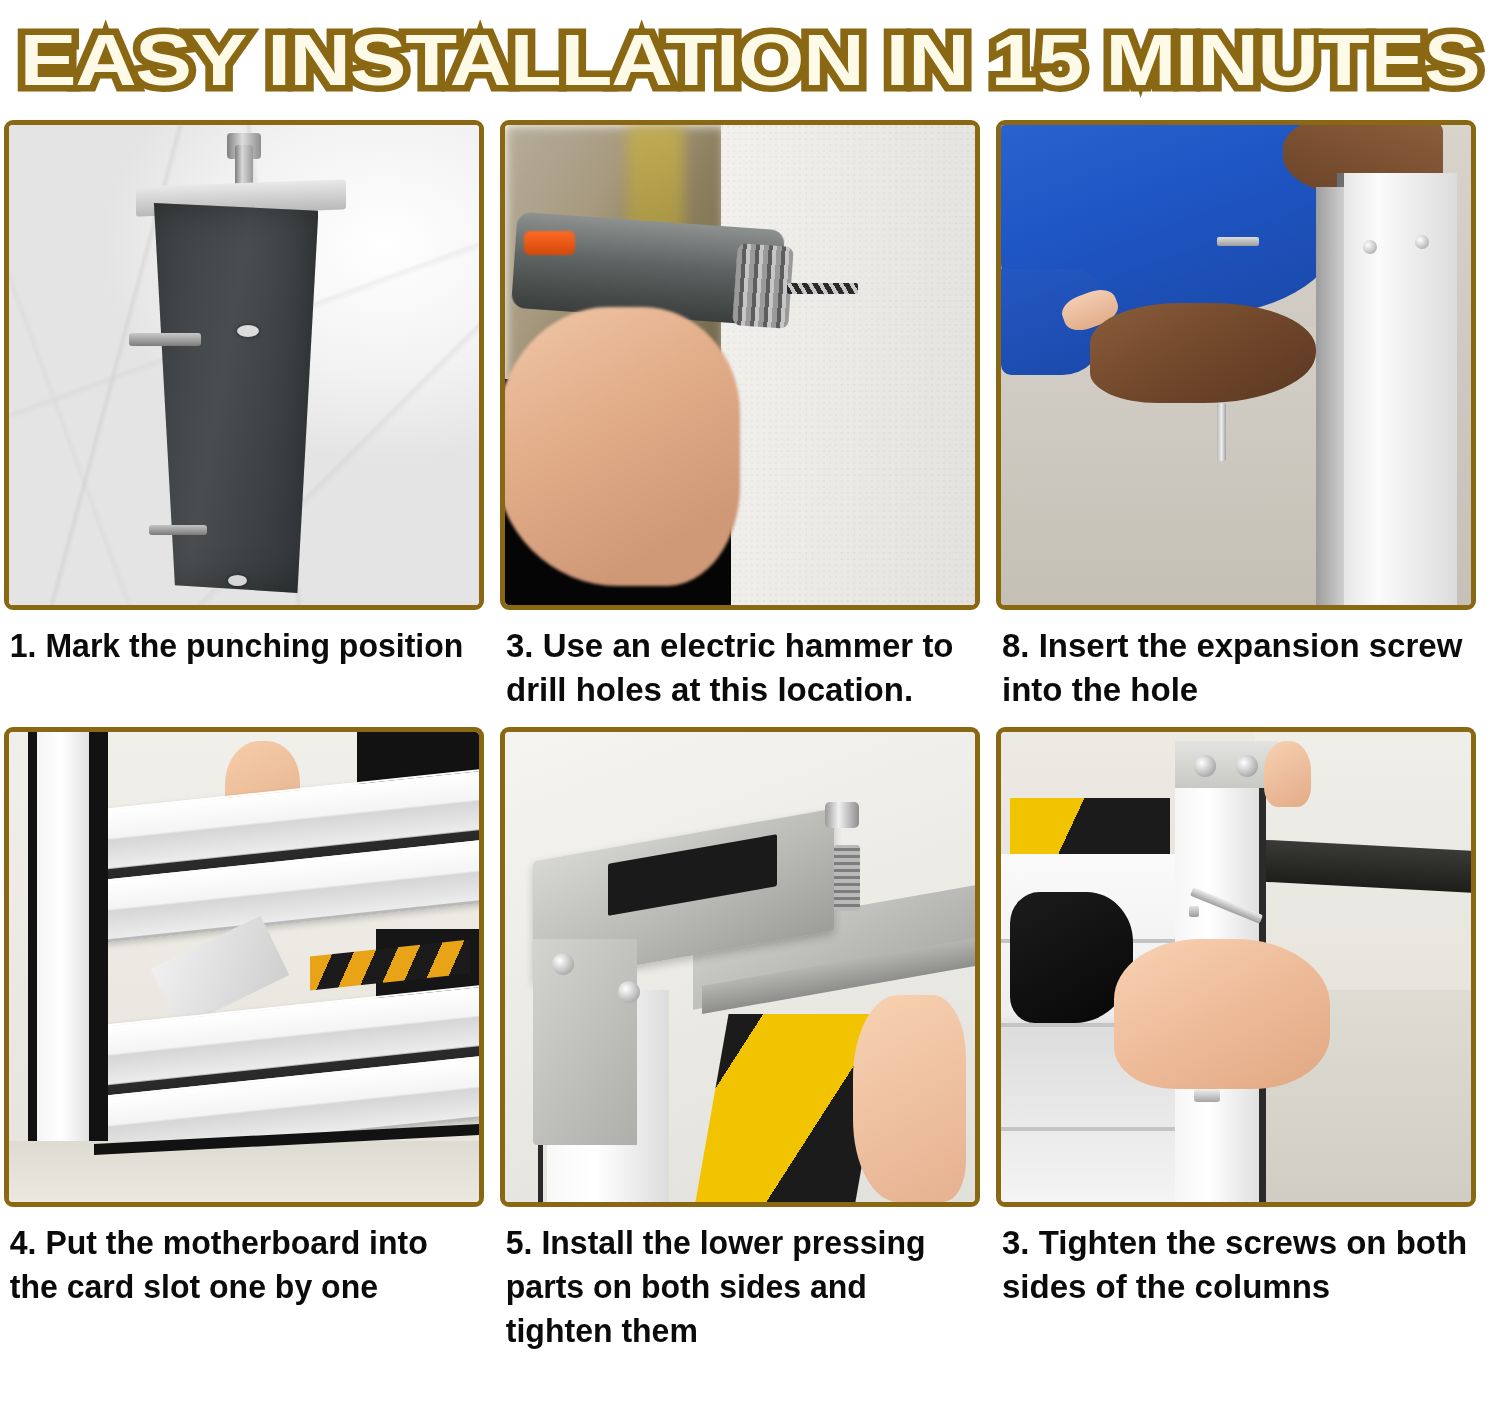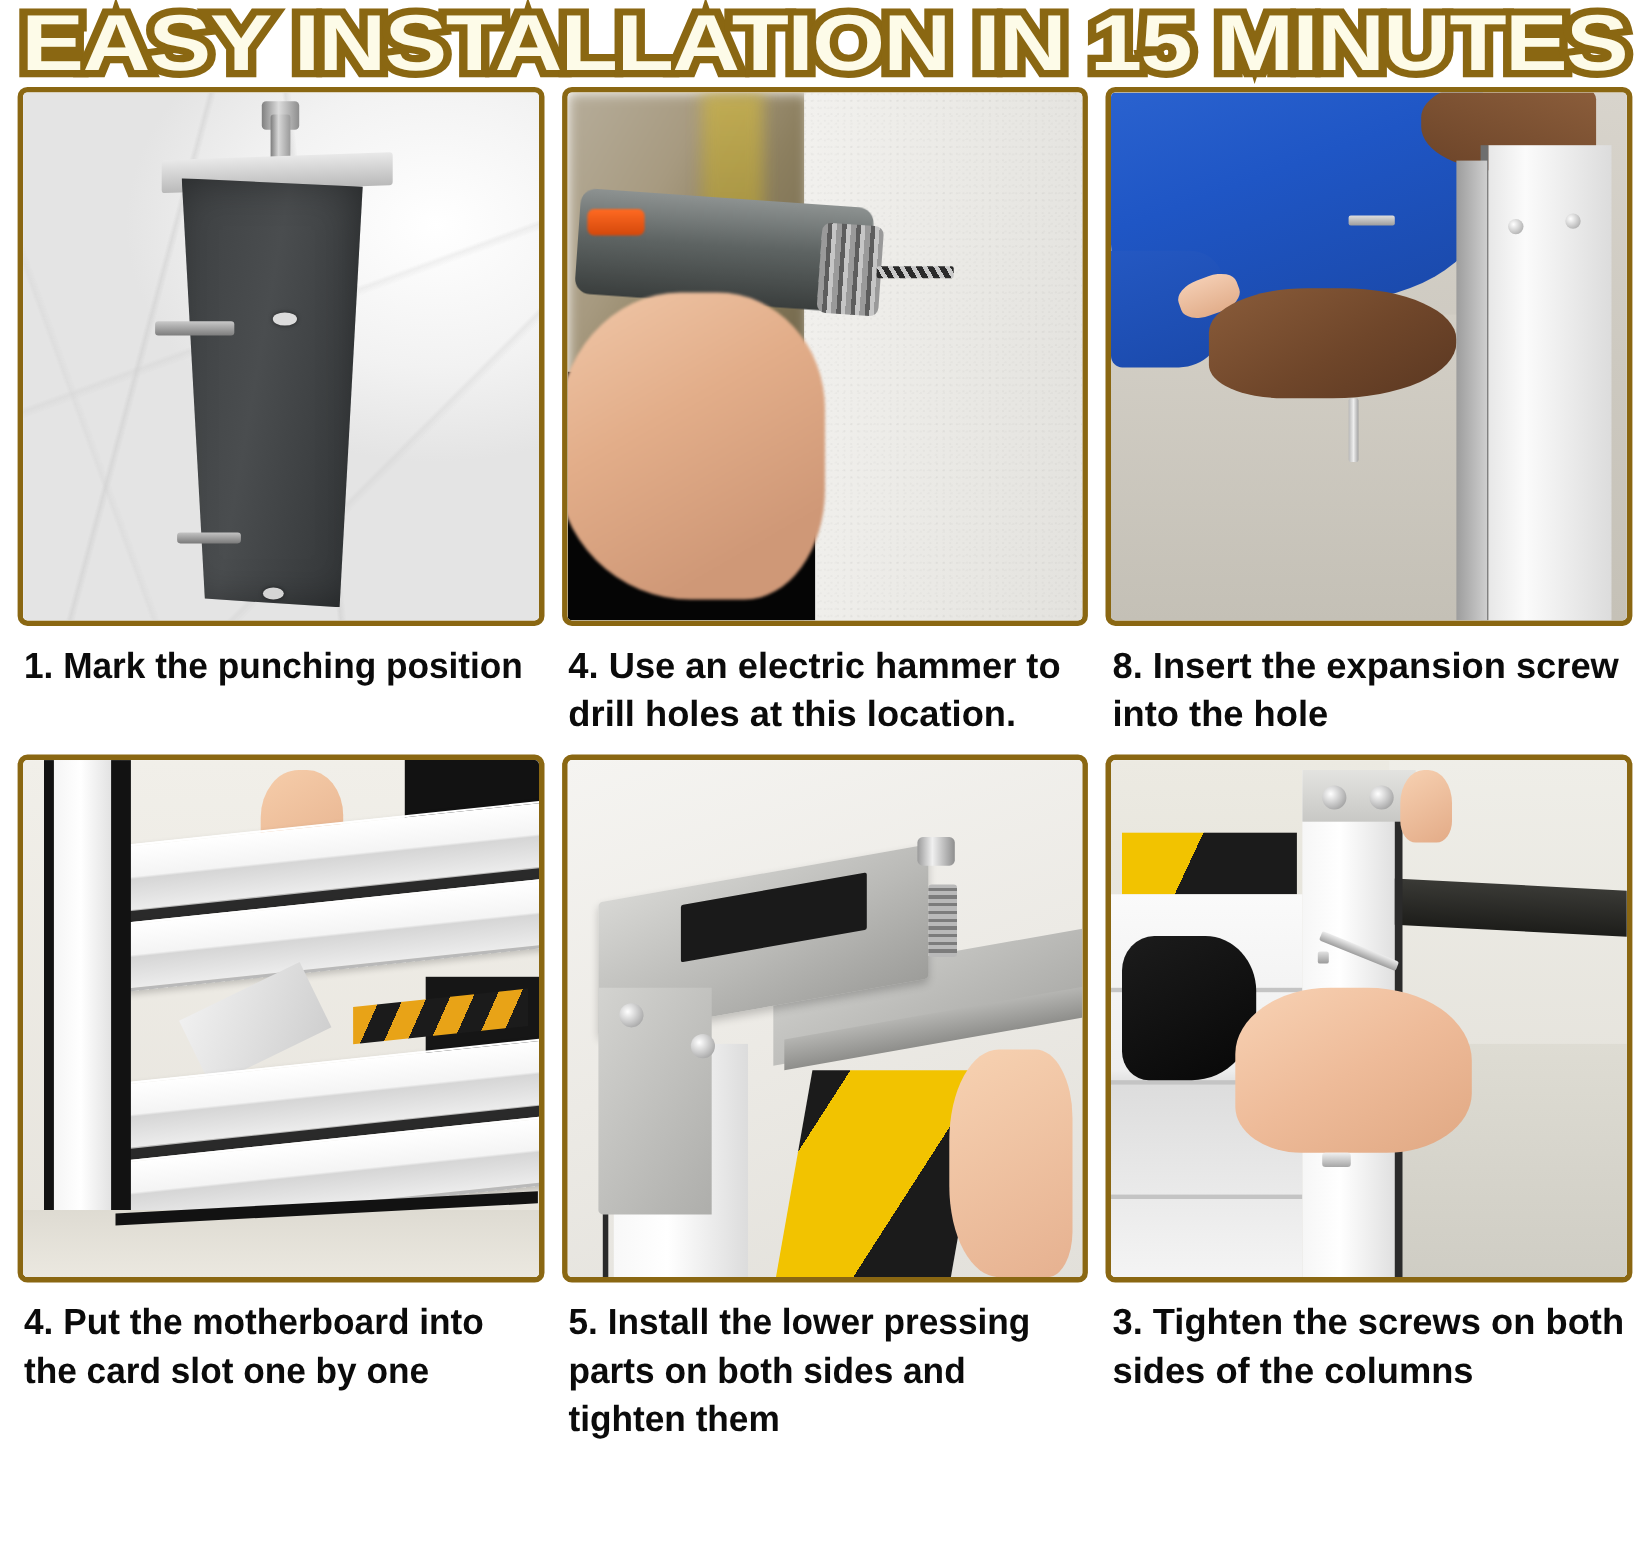--- a/index.html
+++ b/index.html
@@ -6,21 +6,21 @@
   body{
     width:1500px;height:1403px;
     background:#ffffff;
     font-family:"Liberation Sans", sans-serif;
     overflow:hidden;
     position:relative;
   }
 
   
   .title-bar{
-    height:79px;
+    height:120px;
     display:flex;align-items:center;justify-content:center;
     position:relative;
   }
   .title{
     font-family:"Liberation Sans Narrow","Liberation Sans",sans-serif;
     font-weight:bold;
     font-size:72px;
     letter-spacing:-1px;
     color:#fdfbe8;
     -webkit-text-stroke:13px #8a6712;
@@ -28,21 +28,21 @@
     text-transform:uppercase;
     white-space:nowrap;
     transform:scaleX(1.18);
     transform-origin:center;
     line-height:1;
   }
 
   
   .grid{
     position:relative;
-    padding:0 16px;
+    padding:0 4px;
   }
   .row{
     display:flex;
     gap:16px;
     align-items:flex-start;
   }
   .cell{ width:480px; }
 
   .frame{
     border:5px solid #8a6712;
@@ -289,21 +289,21 @@
           <div class="p2-jar"></div>
           <div class="p2-wall"></div>
           <div class="p2-black"></div>
           <div class="p2-drill"></div>
           <div class="p2-chuck"></div>
           <div class="p2-orange"></div>
           <div class="p2-bit"></div>
           <div class="p2-hand"></div>
         </div>
       </div>
-      <div class="cap">4. Use an electric hammer to drill holes at this location.</div>
+      <div class="cap">3. Use an electric hammer to drill holes at this location.</div>
     </div>
 
     <div class="cell">
       <div class="frame r1">
         <div class="photo p3">
           <div class="p3-floor"></div>
           <div class="p3-shirt"></div>
           <div class="p3-sleeve"></div>
           <div class="p3-cuff"></div>
           <div class="p3-arm"></div>

